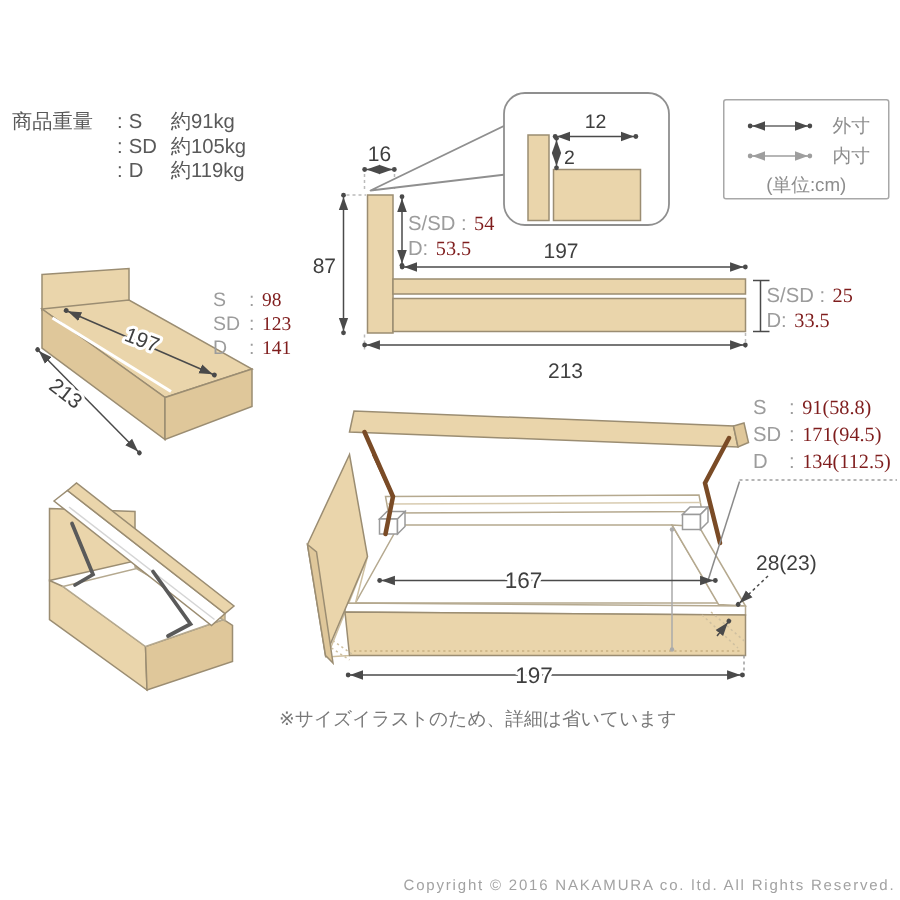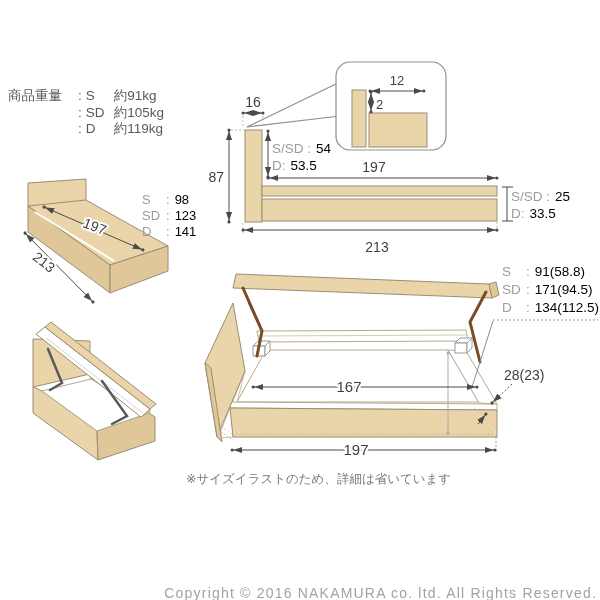--- a/index.html
+++ b/index.html
@@ -8,36 +8,36 @@
   #diagram{position:absolute;left:0;top:0;}
   .ov{position:absolute;z-index:2;}
   .dim{font-family:"Liberation Sans","DejaVu Sans",sans-serif;font-size:14px;fill:#3f3f3f;
        paint-order:stroke;stroke:#fff;stroke-width:4px;stroke-linejoin:round;}
   .dimL{font-size:15px;}
   .dimS{font-size:13px;}
   .lblgrp{display:flex;flex-direction:column;}
   .lrow{display:flex;align-items:baseline;white-space:nowrap;}
   .k{color:#9c9c9c;}
   .c{color:#9c9c9c;}
-  .v{color:#000000;margin-left:5px;}
+  .v{color:#7f1d1d;margin-left:5px;font-family:Liberation Serif, serif;}
   .lbl54,.lbl33{font-size:13.5px;line-height:16.5px;}
   .lbl98{font-size:13px;line-height:16px;}
   .lbl91{font-size:13.5px;line-height:18px;}
   .lbl98 .k,.lbl91 .k{display:inline-block;width:24px;}
   .weight{font-size:13.5px;line-height:16.5px;color:#595959;}
   .weight .wrow{display:flex;white-space:nowrap;}
   .weight .wlab{display:inline-block;width:70px;}
   .weight .wk{display:inline-block;width:28px;padding-left:4px;}
   .legend{width:111px;height:67px;border:1px solid #a8a8a8;border-radius:2px;box-sizing:border-box;
           padding-top:7px;font-size:12.5px;color:#8d8d8d;}
   .legrow{display:flex;align-items:center;height:20px;padding-left:11px;}
   .legrow .ltext{margin-left:9px;}
   .legunit{text-align:center;margin-top:1px;}
   .notes{font-size:12.5px;color:#787878;display:flex;gap:14px;white-space:nowrap;}
-  .copy{font-size:14px;letter-spacing:1.2px;color:#a2a2a2;white-space:nowrap;}
+  .copy{font-size:10px;letter-spacing:1.2px;color:#a2a2a2;white-space:nowrap;}
 </style>
 </head>
 <body>
 
 <div id="stage">
 
   <svg id="diagram" width="600" height="600" viewBox="0 0 600 600">
     <defs>
       <marker id="da" viewBox="0 0 12 10" refX="10.3" refY="5" markerWidth="12" markerHeight="10" orient="auto-start-reverse" markerUnits="userSpaceOnUse">
         <path d="M0,1.8 L9,5 L0,8.2 Z" fill="#4a4a4a"></path>
@@ -159,41 +159,56 @@
 
       <line x1="232" y1="450" x2="495" y2="450" stroke="#4a4a4a" marker-start="url(#da)" marker-end="url(#da)"></line>
       <text class="dim dimL" x="356" y="455" text-anchor="middle">197</text>
 
       <line x1="512" y1="384" x2="492" y2="403" stroke="#4a4a4a" stroke-dasharray="2,2" marker-end="url(#da)"></line>
       <line x1="478" y1="424" x2="486" y2="414" stroke="#4a4a4a" marker-end="url(#da)"></line>
       <text class="dim" x="504" y="380" text-anchor="start">28(23)</text>
     </g>
   </svg>
 
-  <div class="ov weight" style="left:8px;top:88px;">
+  <div class="ov weight" style="left:8px;top:73px;">
     <div class="wrow">
       <span class="wlab">商品重量</span>
         <span class="wc">:</span>
         <span class="wk">S</span>
         <span class="wv">約91kg</span>
     </div>
     <div class="wrow">
       <span class="wlab"></span>
         <span class="wc">:</span>
         <span class="wk">SD</span>
         <span class="wv">約105kg</span>
     </div>
     <div class="wrow">
       <span class="wlab"></span>
         <span class="wc">:</span>
         <span class="wk">D</span>
         <span class="wv">約119kg</span>
     </div>
   </div>
 
+  <div class="ov legend" style="left:482px;top:66px;">
+    <div class="legrow">
+      <svg width="52" height="10" viewBox="0 0 52 10">
+        <line x1="6" y1="5" x2="46" y2="5" stroke="#666" marker-start="url(#da)" marker-end="url(#da)"></line>
+      </svg>
+      <span class="ltext">外寸</span>
+    </div>
+    <div class="legrow">
+      <svg width="52" height="10" viewBox="0 0 52 10">
+        <line x1="6" y1="5" x2="46" y2="5" stroke="#9e9e9e" marker-start="url(#ga)" marker-end="url(#ga)"></line>
+      </svg>
+      <span class="ltext">内寸</span>
+    </div>
+    <div class="legunit">(単位:cm)</div>
+  </div>
 
   <div class="ov lblgrp lbl54" style="left:272px;top:141px;">
     <div class="lrow">
         <span class="k">S/SD :</span>
         <span class="v">54</span>
       </div>
     <div class="lrow">
         <span class="k">D:</span>
         <span class="v">53.5</span>
       </div>

